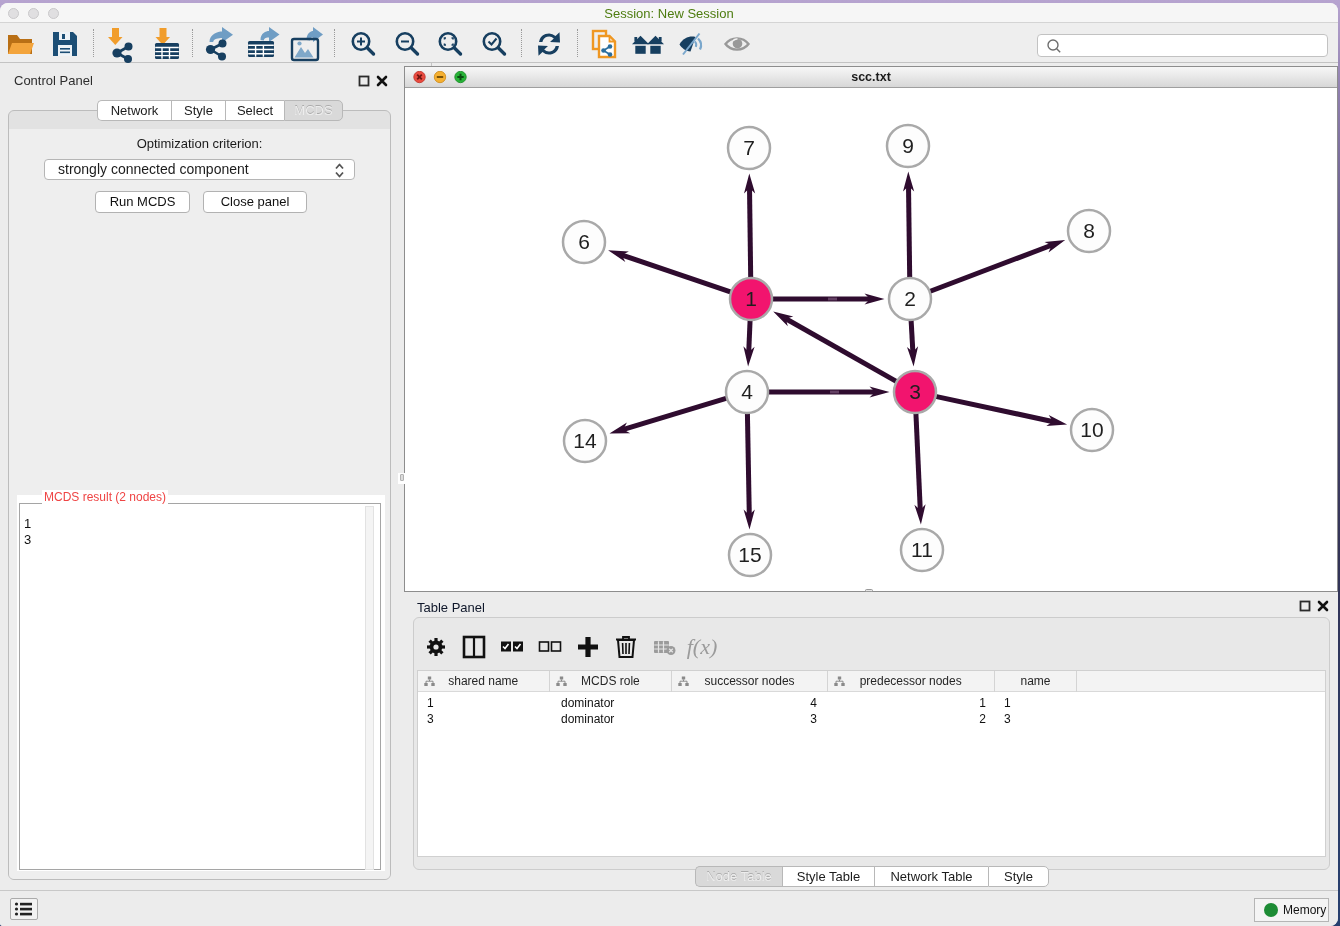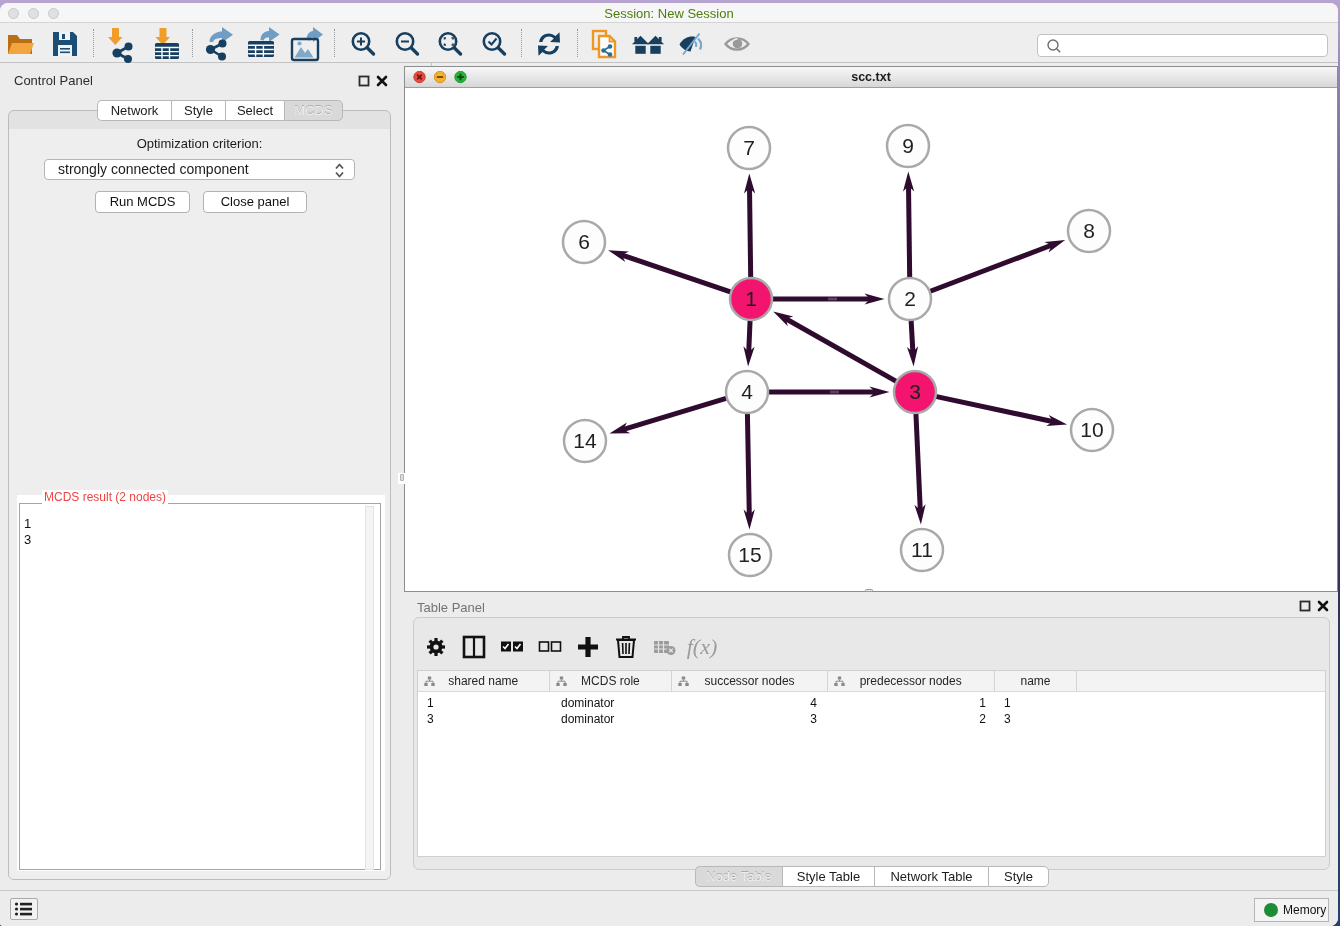--- a/index.html
+++ b/index.html
@@ -43,21 +43,21 @@
 
 
 #netwin { position:absolute; left:404px; top:63px; width:934px; height:526px; border:1px solid #8d8d8d; background:#fff; }
 #nw-title { position:absolute; left:0; top:0; width:100%; height:21px;
   background:linear-gradient(180deg,#f7f7f7,#e9e9e9 45%,#d7d7d7); border-bottom:1px solid #9f9f9f; }
 #nw-text { position:absolute; top:3px; width:100%; text-align:center; font-size:12.5px; font-weight:bold; color:#1b1b1b; }
 #graph { position:absolute; left:0; top:22px; }
 
 
 #tpanel { position:absolute; left:393px; top:589px; width:945px; height:298px; background:#ececec; }
-#tp-title { position:absolute; left:24px; top:8px; font-size:13px; color:#737373;text-align:center; }
+#tp-title { position:absolute; left:24px; top:8px; font-size:13px; color:#0f172a;text-align:center; }
 #tp-body { position:absolute; left:20px; top:25px; width:917px; height:253px; background:#e8e8e8; border:1px solid #cccccc; border-radius:6px; }
 #tp-table { position:absolute; left:3px; top:52px; width:909px; height:187px; background:#fff; border:1px solid #d0d0d0; }
 #thead { position:absolute; left:0; top:0; width:100%; height:21px; background:#f3f3f3; border-bottom:1px solid #d9d9d9; }
 .hcell { position:absolute; top:0; height:21px; border-right:1px solid #d4d4d4; font-size:12px; color:#262626; text-align:center; line-height:21px; }
 .hicon { position:absolute; left:6px; top:5px; }
 .rrow { position:absolute; font-size:12px; color:#111; }
 .btabs { position:absolute; display:flex; }
 .btab { height:21px; font-size:13px; color:#1c1c1c; text-align:center; line-height:20px; white-space:nowrap; overflow:hidden;
   background:#fff; border:1px solid #b8b8b8; border-right:none; }
 .btab.first { border-radius:5px 0 0 5px; }

